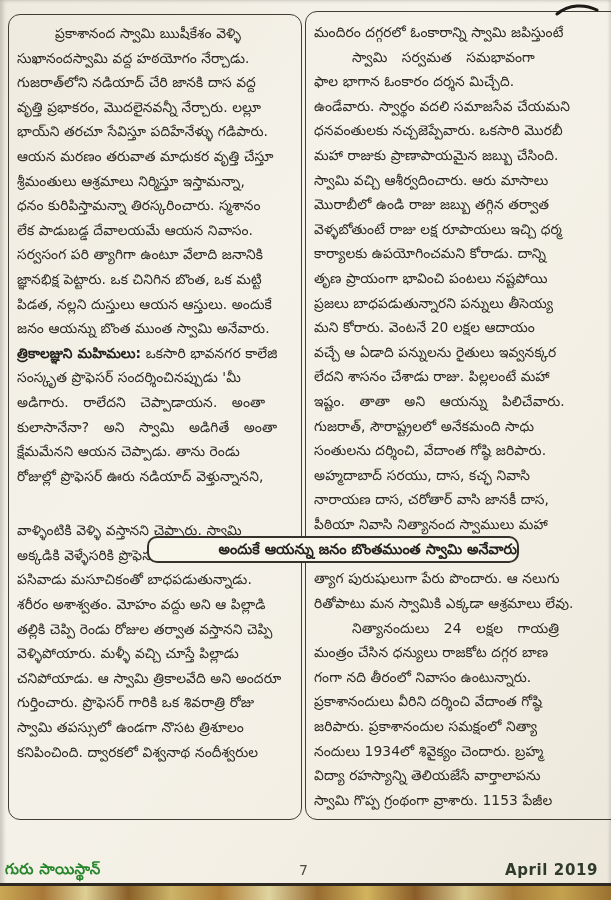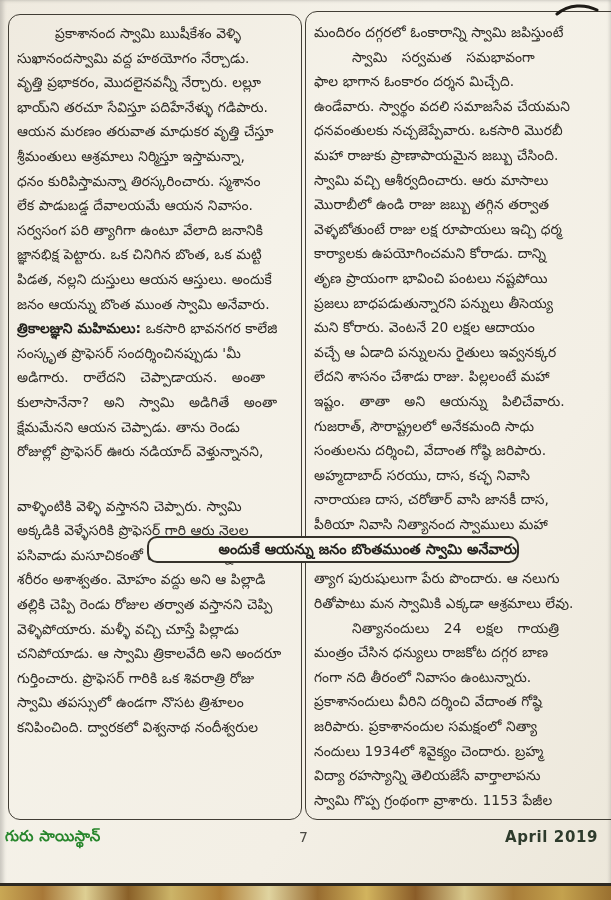--- a/index.html
+++ b/index.html
@@ -34,21 +34,21 @@
   .gap{height:30px;}
   .highlight-box{
     position:absolute;left:147px;top:536px;width:372px;height:27px;
     background:#f8f5eb;
     border:2px solid #35322b;border-radius:10px;
     box-sizing:border-box;
     text-align:right;line-height:23px;
     font-size:14.3px;font-weight:bold;color:#23211c;
     z-index:5;white-space:nowrap;overflow:hidden;
   }
-  .footer{position:absolute;left:0;top:827px;width:607px;height:24px;}
+  .footer{position:absolute;left:0;top:860px;width:607px;height:24px;}
   .footer .mag{
     position:absolute;left:5px;top:0;
     font-size:15px;font-weight:bold;color:#27862c;letter-spacing:.3px;
   }
   .footer .pnum{
     position:absolute;left:0;right:0;top:2px;text-align:center;
     font-size:14px;color:#4b4a44;
   }
   .footer .pdate{
     position:absolute;right:9px;top:1px;
@@ -70,20 +70,21 @@
 
 <div class="page">
 
   <svg class="scan-mark" viewBox="0 0 44 18">
     <path d="M2 12 C 14 2, 30 2, 42 8" stroke="#1d1a16" stroke-width="3" fill="none" stroke-linecap="round"></path>
   </svg>
 
   <div class="col-box" id="left-col">
       <div class="line indent">ప్రకాశానంద స్వామి ఋషీకేశం వెళ్ళి</div>
       <div class="line">సుఖానందస్వామి వద్ద హఠయోగం నేర్చాడు.</div>
+      <div class="line">గుజరాత్‌లోని నడియాద్ చేరి జానకి దాస వద్ద</div>
       <div class="line">వృత్తి ప్రభాకరం, మొదలైనవన్నీ నేర్చారు. లల్లూ</div>
       <div class="line">భాయ్‌ని తరచూ సేవిస్తూ పదిహేనేళ్ళు గడిపారు.</div>
       <div class="line">ఆయన మరణం తరువాత మాధుకర వృత్తి చేస్తూ</div>
       <div class="line">శ్రీమంతులు ఆశ్రమాలు నిర్మిస్తూ ఇస్తామన్నా,</div>
       <div class="line">ధనం కురిపిస్తామన్నా తిరస్కరించారు. స్మశానం</div>
       <div class="line">లేక పాడుబడ్డ దేవాలయమే ఆయన నివాసం.</div>
       <div class="line">సర్వసంగ పరి త్యాగిగా ఉంటూ వేలాది జనానికి</div>
       <div class="line">జ్ఞానభిక్ష పెట్టారు. ఒక చినిగిన బొంత, ఒక మట్టి</div>
       <div class="line">పిడత, నల్లని దుస్తులు ఆయన ఆస్తులు. అందుకే</div>
       <div class="line">జనం ఆయన్ను బొంత ముంత స్వామి అనేవారు.</div>

